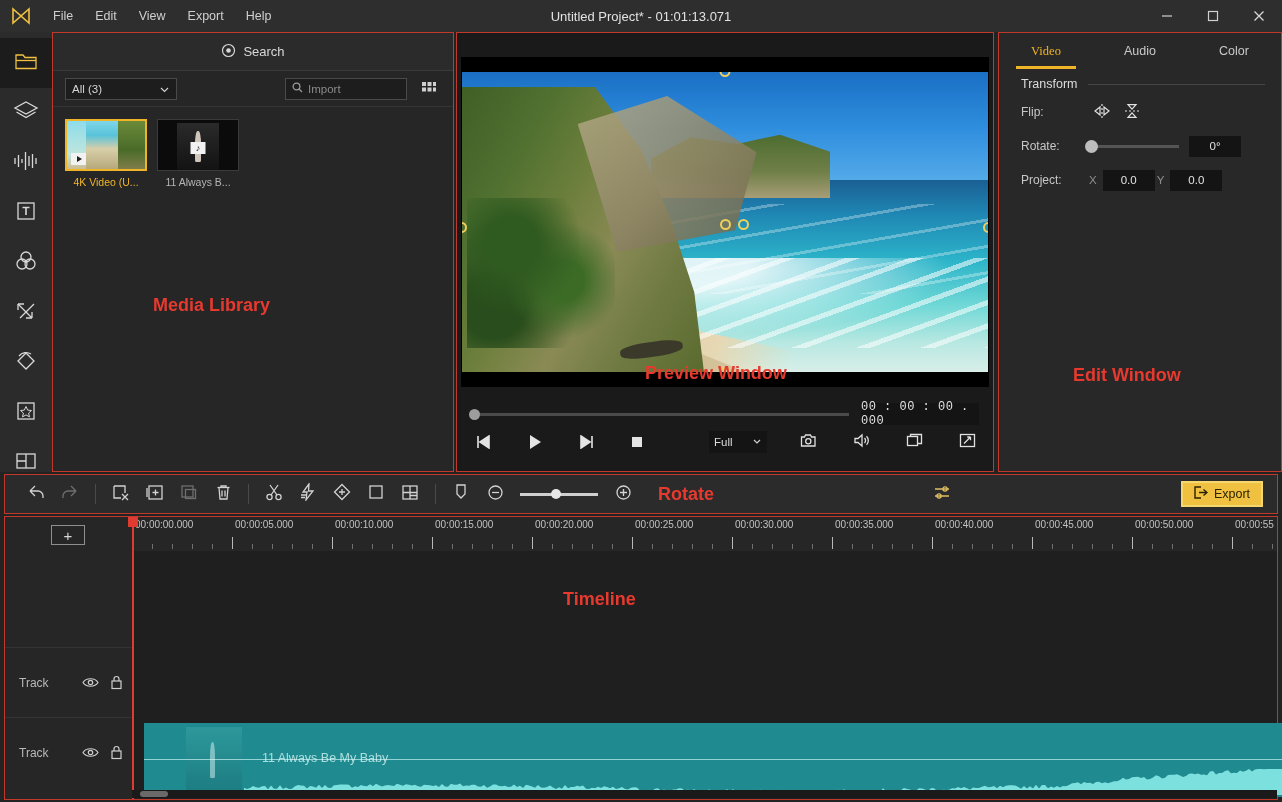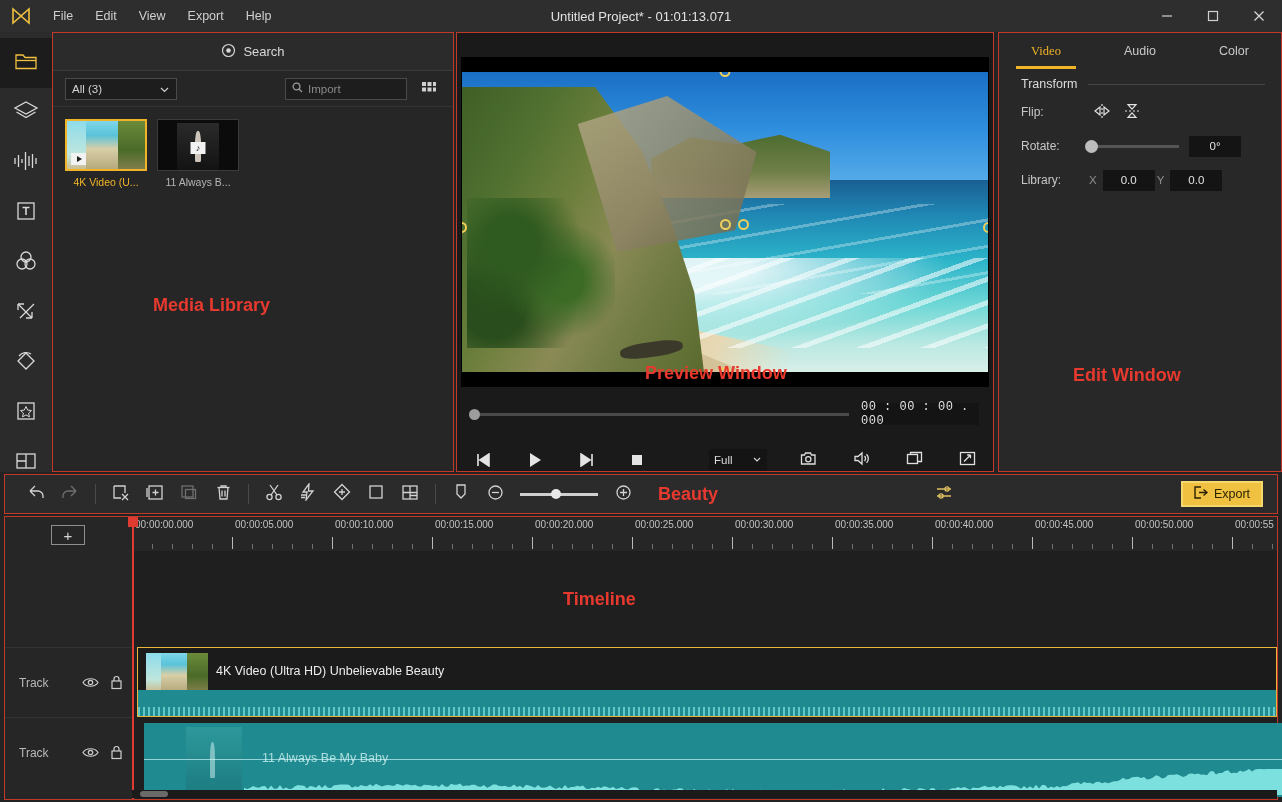--- a/index.html
+++ b/index.html
@@ -188,21 +188,21 @@
   .seekbar { flex: 1; height: 3px; background: #4a4a4a; position: relative; }
   .seekhandle { position: absolute; left: -4px; top: -4px; width: 11px; height: 11px;
                 border-radius: 50%; background: #9d9d9d; }
   .timecode {
     margin-left: 12px; width: 118px; height: 22px; background: #141414;
     display: flex; align-items: center; justify-content: center;
     font-family: "Liberation Mono", monospace; font-size: 12px; color: #e0e0e0; letter-spacing: .5px;
   }
   .ctlrow {
     position: absolute; left: 0; top: 398px; width: 538px; height: 40px;
-    display: flex; align-items: flex-end; padding: 0 16px; gap: 29px;
+    display: flex; align-items: flex-start; padding: 0 16px; gap: 29px;
   }
   .ctl { display: flex; align-items: center; justify-content: center; width: 22px; height: 22px; }
   .ctl svg { fill: #e4e4e4; }
   .quality {
     margin-left: auto; width: 58px; height: 22px; background: #141414;
     display: flex; align-items: center; justify-content: space-between;
     padding: 0 5px; font-size: 11.5px; color: #dcdcdc;
   }
   .pvicon { width: 24px; height: 22px; display:flex; align-items:center; justify-content:center; }
   .pvicon svg { stroke:#e0e0e0; fill:none; stroke-width:1.3; }
@@ -669,21 +669,21 @@
       <span class="lbl">Rotate:</span>
       <div class="slider">
         <div class="fill" style="width:0%"></div>
         <div class="knob" style="left:-2px"></div>
       </div>
       <div class="numbox">0°</div>
     </div>
 
 
     <div class="row">
-      <span class="lbl">Library:</span>
+      <span class="lbl">Project:</span>
       <span class="axis-lbl">X</span>
       <div class="numbox">0.0</div>
       <span class="axis-lbl">Y</span>
       <div class="numbox">0.0</div>
     </div>
 
     <div class="label-anno" style="left:74px; top:332px;">Edit Window</div>
   </div>
 
   <div class="toolbar">
@@ -804,21 +804,21 @@
       </div>
     <div class="tb">
       <span>
         <svg width="17" height="17" viewBox="0 0 17 17">
             <circle cx="8.5" cy="8.5" r="6.5"></circle>
             <path d="M5 8.5 h7 M8.5 5 v7"></path>
           </svg>
       </span>
     </div>
 
-    <div class="label-anno" style="position:static; margin-left:18px;">Beauty</div>
+    <div class="label-anno" style="position:static; margin-left:18px;">Rotate</div>
 
     <div class="settings-btn" style="margin-left:auto;">
       <span>
         <svg width="19" height="17" viewBox="0 0 19 17" stroke="#e0c060" fill="none" stroke-width="1.3">
             <path d="M2 5 h14 M2 12 h14"></path>
             <circle cx="12" cy="5" r="2.1"></circle>
             <circle cx="6" cy="12" r="2.1"></circle>
           </svg>
       </span>
     </div>
@@ -940,29 +940,20 @@
           <div class="tick-min" style="left:1080px"></div>
           <div class="tick-maj" style="left:1100px"></div>
           <div class="tick-min" style="left:1120px"></div>
           <div class="tick-min" style="left:1140px"></div>
         </div>
     </div>
 
     <div class="tracks-area">
       <div class="empty-band"></div>
 
-      <div class="clip-video">
-        <div class="vthumb">
-          <div class="art-beach"></div>
-        </div>
-        <div class="vname">4K Video (Ultra HD) Unbelievable Beauty</div>
-        <div class="vaudio">
-            <div class="vwave"></div>
-          </div>
-      </div>
 
       <div class="clip-audio">
         <div class="athumb">
             <div class="fig"></div>
           </div>
         <div class="acenter"></div>
         <div class="aname">11 Always Be My Baby</div>
         <svg class="awave" viewBox="0 0 1040 26" preserveAspectRatio="none">
           <path id="wavepath" fill="#8df0ec" opacity="0.85" d="M0 26 L0 18.836246809363367 L3 19.99406757802242 L6 18.902138067076994 L9 16.970943299537502 L12 18.20029067204341 L15 18.7146521972259 L18 17.217205833645465 L21 16.948357177766972 L24 20.366480356192625 L27 16.44854286541557 L30 19.64699168417652 L33 19.63670621951344 L36 16.233764874553362 L39 20.041295108828457 L42 18.61309513391671 L45 20.00962249551428 L48 19.761456426204166 L51 17.18474361941327 L54 16.070592934234007 L57 16.47480758689848 L60 16.68832663197297 L63 19.43697662035523 L66 17.061944603863992 L69 17.50256318539971 L72 18.65114719962081 L75 15.722160523759683 L78 19.08364186686573 L81 15.96837953345218 L84 18.63773844182486 L87 19.073535858599215 L90 16.147737641121346 L93 15.998066681928385 L96 15.425069754349826 L99 15.56089734381853 L102 15.43280741380531 L105 15.77049826305405 L108 18.659780376849533 L111 17.352810655045445 L114 18.092400909186715 L117 15.9329091164426 L120 17.038128946264674 L123 17.345978127410632 L126 15.26599578718318 L129 17.215053483203356 L132 14.844357453823063 L135 16.127729851547095 L138 17.584264977313335 L141 16.46786039166414 L144 15.974884795137482 L147 16.611241289566546 L150 17.074229643877345 L153 14.798999520340583 L156 15.776451169540296 L159 16.789446358424797 L162 15.259800549283836 L165 15.790431329657697 L168 16.559538093183363 L171 15.826187971382216 L174 17.219183016393153 L177 17.843583510676638 L180 15.740524048055654 L183 16.0159797824121 L186 16.31077869097888 L189 16.979334055338203 L192 16.332912580276755 L195 17.889888931365675 L198 15.023558113840975 L201 17.402459620776188 L204 17.756971838246166 L207 14.738841975423124 L210 15.782225871865453 L213 15.746015037189009 L216 14.459912890583922 L219 17.328171638159546 L222 16.3909405689797 L225 16.781297316335753 L228 15.821654119925018 L231 15.652039088926305 L234 17.552752465963707 L237 17.753897767971665 L240 16.02304944831461 L243 18.62983898055656 L246 17.495427173755196 L249 15.485034278095842 L252 15.574720907008313 L255 17.012396336674215 L258 17.33148149543444 L261 16.79086429205281 L264 17.905388548624966 L267 17.799213398565634 L270 15.561985185333866 L273 17.951571861880183 L276 16.71210989079925 L279 19.00111364517105 L282 15.664397186095496 L285 16.511320309221365 L288 17.567867471930306 L291 18.774213224738112 L294 16.122815978864313 L297 18.43390851052432 L300 18.780256577961662 L303 17.877810168640956 L306 16.618926224847343 L309 18.399402967605603 L312 19.982217206836953 L315 18.308352501099655 L318 19.684065510783313 L321 16.0895095287603 L324 19.13100882512162 L327 17.966575535764317 L330 17.973834650195165 L333 16.77959923217453 L336 17.59712725839004 L339 16.622215403886962 L342 19.687417827744046 L345 19.891889958970687 L348 18.85435715862364 L351 19.355470150437647 L354 17.805805831624617 L357 19.049917087397745 L360 17.31122356514384 L363 18.079599916474137 L366 19.303524271487394 L369 17.67425796305804 L372 19.941431501124534 L375 19.211911796953174 L378 18.02632563735257 L381 19.880114408814052 L384 20.47849507155326 L387 18.867202383428385 L390 18.30338737371042 L393 18.483547066681062 L396 21.447860455033844 L399 21.25280559907673 L402 20.935194744030778 L405 22.223261067080152 L408 21.93707555375292 L411 19.826222603920577 L414 19.25974777605375 L417 21.745083354372973 L420 20.49847835592184 L423 21.680081304413818 L426 22.165124001573727 L429 20.504846213325717 L432 20.399523083397433 L435 19.32421039425321 L438 19.411974063274673 L441 22.249366847953407 L444 20.49788376833046 L447 22.897634011021186 L450 20.02757520866575 L453 22.119821987104874 L456 22.27053739194114 L459 20.739060818048454 L462 23.216314397959707 L465 20.21559423339253 L468 22.3026211265734 L471 22.682330440860294 L474 21.330929714228724 L477 21.953640981553594 L480 21.653109313926887 L483 20.130965339355182 L486 22.17813776266062 L489 19.99891588457188 L492 23.81376211999233 L495 21.725874391455317 L498 21.485260290073676 L501 23.544081615651212 L504 21.721172795548995 L507 21.086787030562906 L510 21.86568528773718 L513 24.110834528044556 L516 20.619978018732546 L519 22.38507113090193 L522 22.577078998348128 L525 20.96088567907748 L528 21.263856775440594 L531 23.76366202113262 L534 20.685970475436847 L537 23.082001234864002 L540 24.032813273863074 L543 23.52886291420445 L546 24.1740075233446 L549 21.26521897440961 L552 21.247200660140088 L555 22.021926190146086 L558 24.36583258244692 L561 22.716315503933068 L564 21.005322939079882 L567 22.534048924612893 L570 23.602577572953916 L573 23.42961872733012 L576 23.658357776960504 L579 21.812252777228068 L582 21.857737391679564 L585 22.95512676737043 L588 21.484834154536017 L591 23.677420933713094 L594 20.60448483585763 L597 23.669218447752773 L600 19.968550472580336 L603 23.467285261565426 L606 22.934041060354126 L609 23.593758994290027 L612 21.050946000609166 L615 22.05839474955786 L618 21.00741888643173 L621 23.64995974422284 L624 23.476719123217528 L627 23.676907308015416 L630 23.12462612428663 L633 21.51916827237835 L636 23.256679244581562 L639 19.350280607987962 L642 22.09115540412153 L645 22.697920524415107 L648 22.386631766135057 L651 21.86159047954406 L654 21.198454301132646 L657 20.940248992134286 L660 18.930133044025645 L663 19.985727015067024 L666 20.38605605790994 L669 22.14229512765727 L672 21.549936165517117 L675 19.353721585998432 L678 19.45666064367409 L681 20.43478230311439 L684 22.068666567961024 L687 19.33486065344155 L690 19.184054659024262 L693 21.95349637075328 L696 21.652173692890287 L699 20.71794330919774 L702 21.047869230503508 L705 20.80220325257278 L708 19.15450494966234 L711 19.40897177949546 L714 18.086431383269392 L717 19.314977526032425 L720 17.9047256048079 L723 19.291132924456292 L726 20.776912723462516 L729 18.560666825695495 L732 19.026623810483578 L735 18.877366312709594 L738 17.773076076531307 L741 16.812713718699925 L744 18.257114709756422 L747 17.891489337488856 L750 17.017922670512878 L753 19.237874521999924 L756 16.704679413577608 L759 18.366046539426563 L762 16.716559730598 L765 16.300177419575988 L768 16.322732605108364 L771 16.534432817329957 L774 17.78236008320163 L777 19.832970892288483 L780 16.984596038922515 L783 19.49870223309143 L786 17.25867396777743 L789 19.557781158668025 L792 15.662382999910136 L795 19.516390060083786 L798 15.967397841921867 L801 15.931889425282804 L804 19.18884335143401 L807 17.485520391444883 L810 18.81057032224252 L813 16.895824099935226 L816 18.533738066842254 L819 17.025543124749404 L822 17.276745898563405 L825 16.09852009839087 L828 14.31060612205132 L831 14.037132230026772 L834 13.137588442537963 L837 15.191482879069298 L840 13.000383066450933 L843 13.875454979871245 L846 13.719220834671804 L849 15.03716062893879 L852 12.902282312926593 L855 12.822047477645206 L858 14.344536174302824 L861 13.342379364218614 L864 14.153637847483514 L867 13.223367681833299 L870 12.341429949495623 L873 12.125239283536924 L876 10.9218789026363 L879 8.772211385509276 L882 10.404841590962425 L885 9.942529917469734 L888 8.321389911209288 L891 7.971441236970236 L894 7.718756850131026 L897 9.019369240929201 L900 8.015051679676485 L903 10.49347446292249 L906 9.98523603659186 L909 8.409030640460237 L912 6.263734622331583 L915 7.197855557583381 L918 9.584507673911872 L921 8.639242660189499 L924 6.082758036414152 L927 5.7150629237395805 L930 5.737504890855796 L933 5.242232307897183 L936 6.609478091921144 L939 7.920840964472376 L942 6.966941586101591 L945 4.870715212196323 L948 4.57512277052345 L951 5.373248280779645 L954 4.456463339332686 L957 5.853795103700264 L960 5.398937271844304 L963 6.353152366360522 L966 2.5528817910766364 L969 2.1013837534421818 L972 5.3987474463773175 L975 3.9759611145098077 L978 4.030675128321089 L981 2.0225255797518393 L984 1.364723143354098 L987 4.370701647775551 L990 3.793307741838749 L993 4.010281063922299 L996 1.4704029568496289 L999 2.7845197562538395 L1002 1.8033627639135155 L1005 0 L1008 2.5328509205412892 L1011 0.5490890256138243 L1014 0 L1017 0 L1020 0.16397386135551528 L1023 0 L1026 0.09479623468070386 L1029 0 L1032 0 L1035 0 L1038 0 L1040 26 Z"></path>
         </svg>

